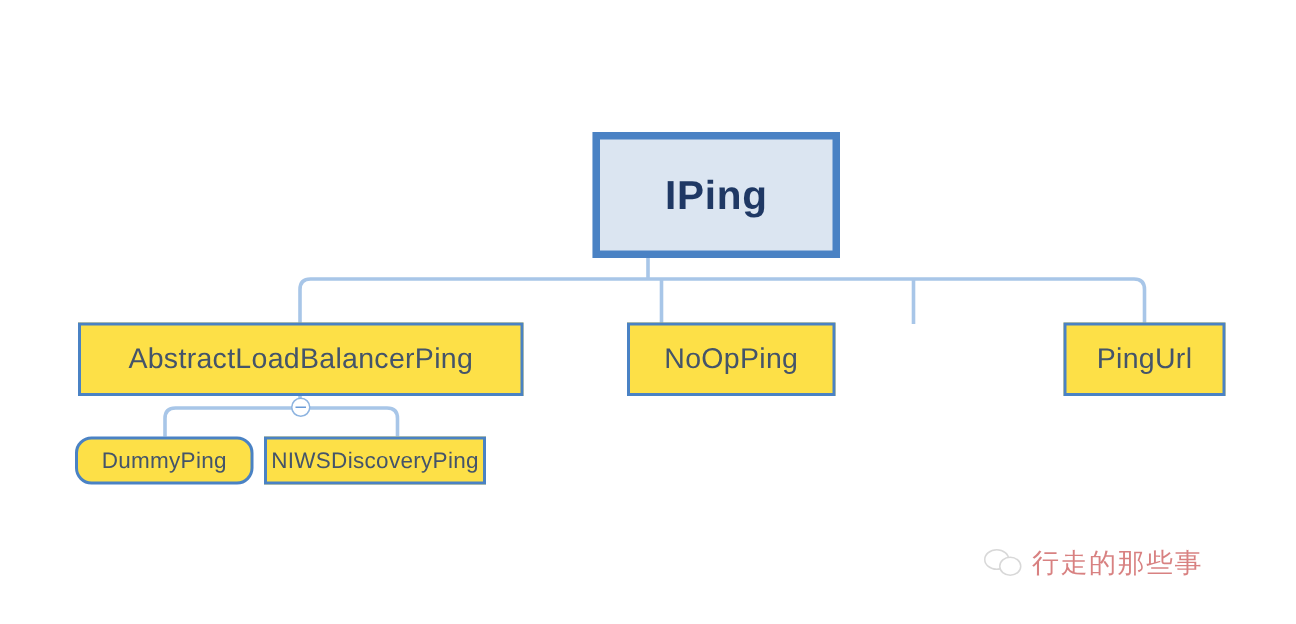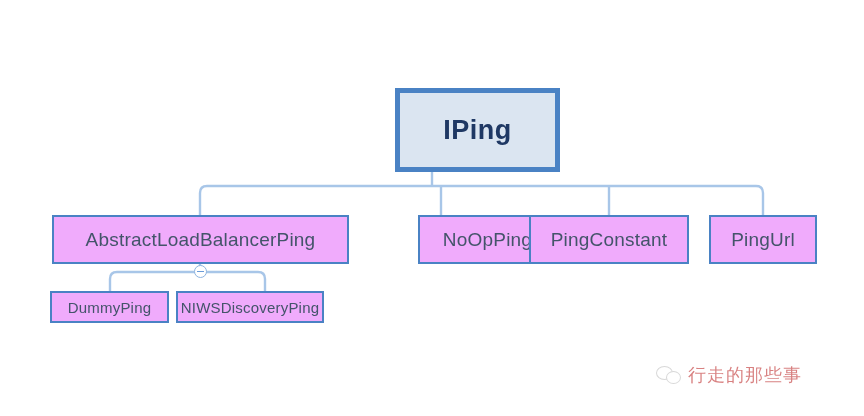--- a/index.html
+++ b/index.html
@@ -22,21 +22,21 @@
     width: 864px;
     height: 416px;
     pointer-events: none;
   }
   .node {
     position: absolute;
     box-sizing: border-box;
     display: flex;
     align-items: center;
     justify-content: center;
-    background: #f0abfc;
+    background: #fde047;
     color: #44546a;
     text-align: center;
     white-space: nowrap;
     letter-spacing: 0.2px;
   }
   .node-root {
     border: 5px solid #4a82c4;
     background: #dbe5f1;
     color: #1f3864;
     font-weight: bold;
@@ -156,33 +156,30 @@
   </div>
 
   <div class="node node-l2" style="left:52px; top:215px; width:297px; height:49px;">
     <span>AbstractLoadBalancerPing</span>
   </div>
 
   <div class="node node-l2" style="left:372px; top:215px; width:139px; height:49px;margin-left:46px;">
     <span>NoOpPing</span>
   </div>
 
-  <div class="node node-l2" style="left:529px; top:215px; width:160px; height:49px;">
-    <span>PingConstant</span>
-  </div>
 
   <div class="node node-l2" style="left:709px; top:215px; width:108px; height:49px;">
     <span>PingUrl</span>
   </div>
 
   <div class="collapse-toggle" style="left:194px; top:265px;">
     <span class="bar"></span>
   </div>
 
-  <div class="node node-l3" style="left:50px; top:291px; width:119px; height:32px;">
+  <div class="node node-l3" style="left:50px; top:291px; width:119px; height:32px;border-radius:11px;">
     <span>DummyPing</span>
   </div>
 
   <div class="node node-l3" style="left:176px; top:291px; width:148px; height:32px;">
     <span>NIWSDiscoveryPing</span>
   </div>
 
   <div id="watermark">
     <div class="wm-row">
       <span class="wm-logo">

